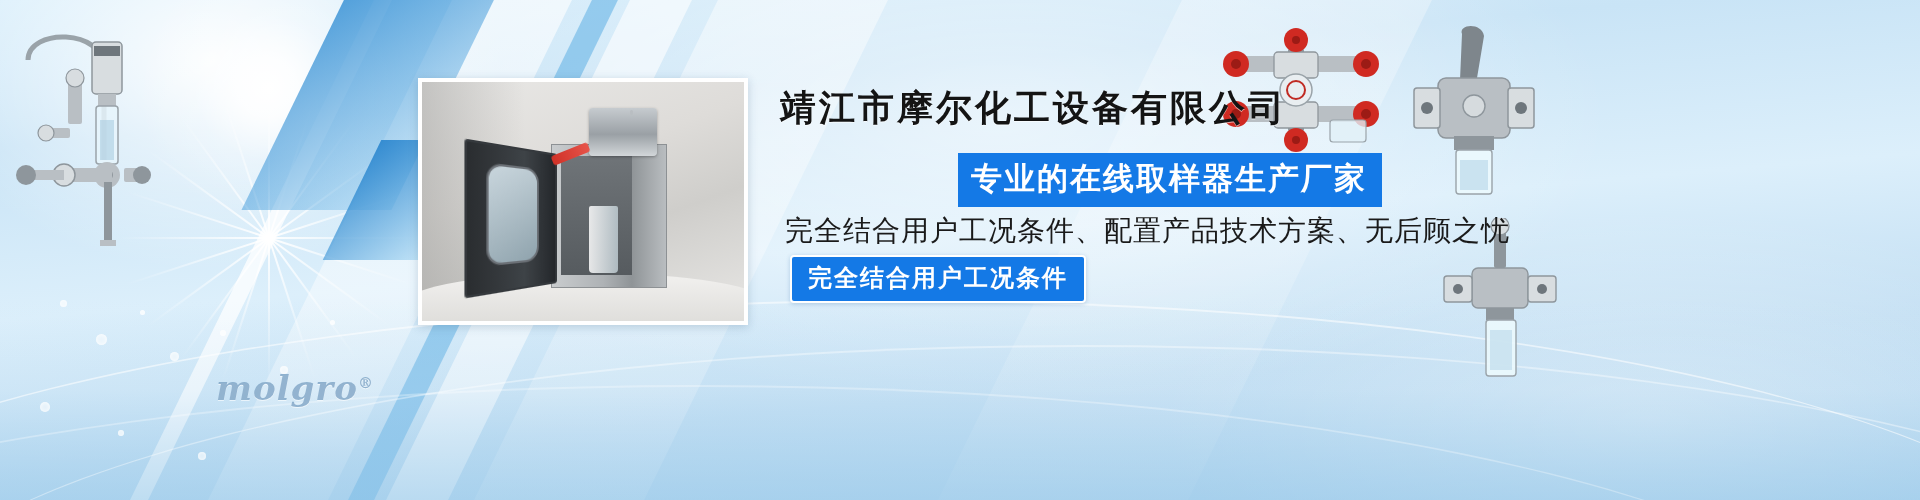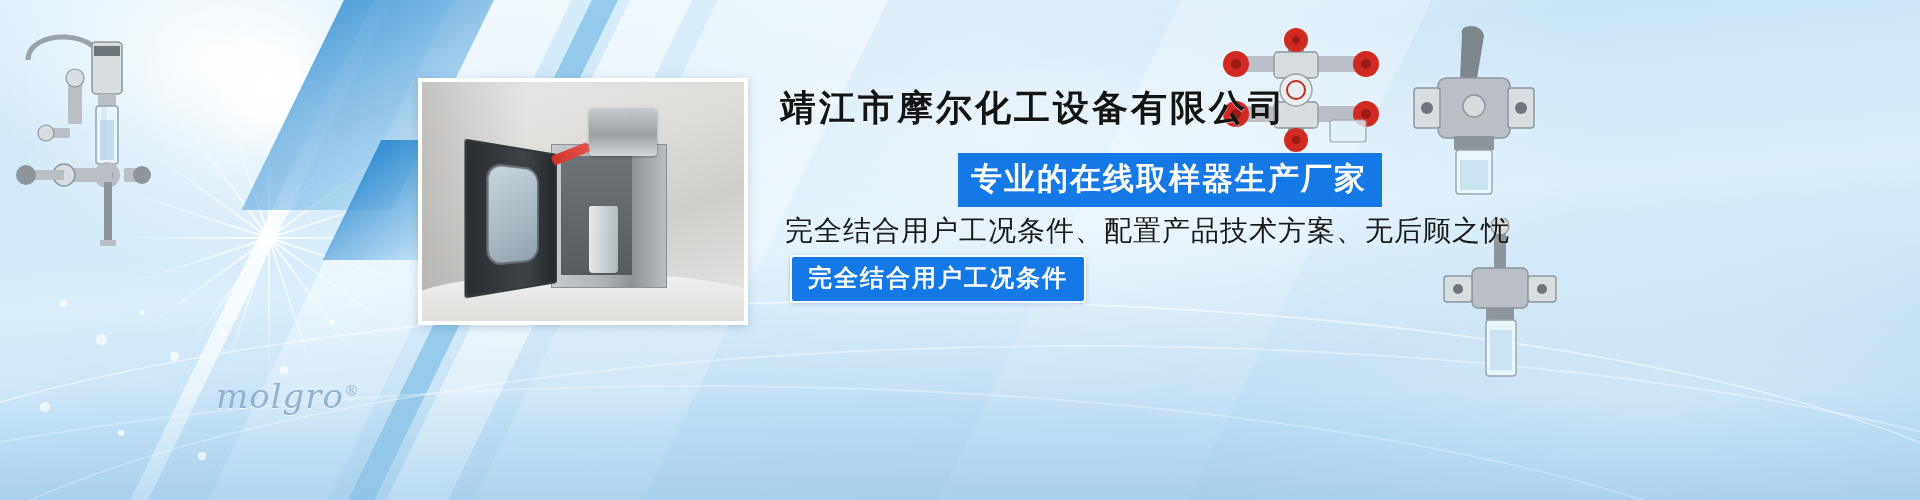--- a/index.html
+++ b/index.html
@@ -174,25 +174,24 @@
     font-family:"DejaVu Serif", serif;
     font-size:8.5px; line-height:14px; letter-spacing:0.2px;
     color:#2a2a2a;
     text-transform:uppercase;
   }
 
   
   .watermark {
     position:absolute; left:216px; top:368px;
     font-family:"DejaVu Serif", serif;
-    font-style:italic; font-weight:normal;
+    font-style:italic; font-weight:bold;
     font-size:34px; letter-spacing:1px;
     color:rgba(120,160,195,0.78);
     text-shadow:0 1px 0 rgba(255,255,255,0.6);
-    margin-top:8px;
   }
   .watermark sup { font-size:15px; vertical-align:super; }
 
   
   .metal { fill:#b9bfc4; }
   .metal-d { fill:#8e969c; }
   .metal-l { fill:#d8dde0; }
   .red { fill:#d02a22; }
   .red-d { fill:#9c1b15; }
 </style>

